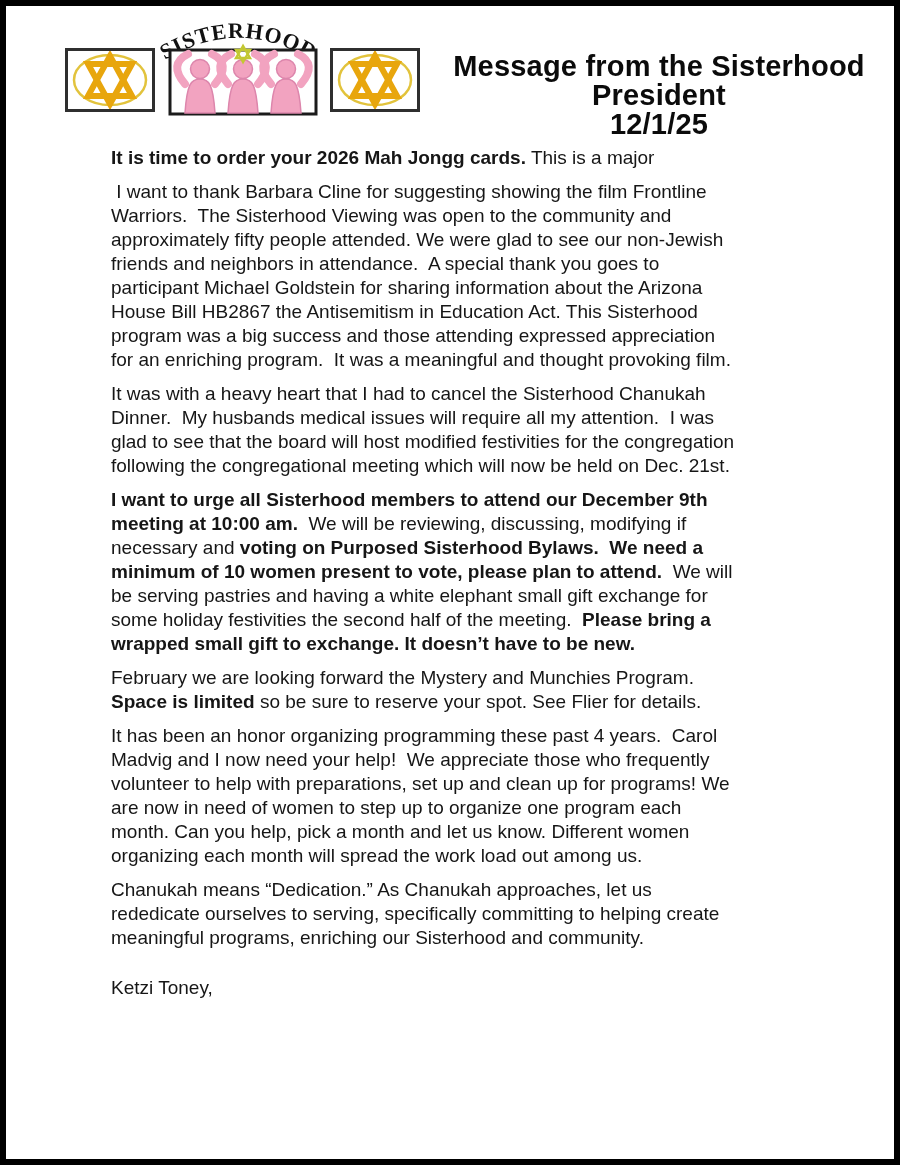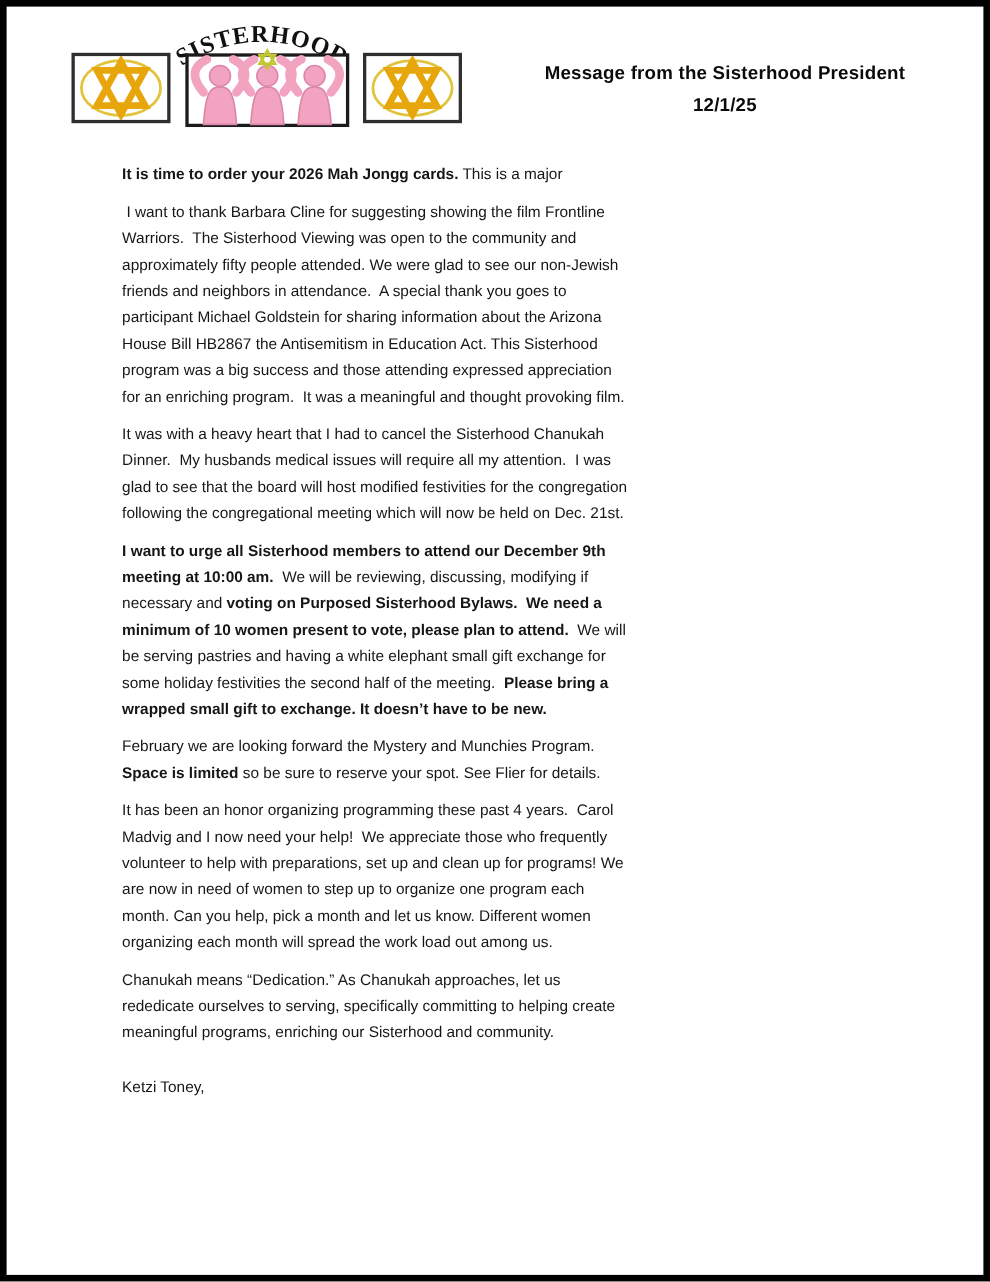--- a/index.html
+++ b/index.html
@@ -20,27 +20,27 @@
     border:3px solid #2f2f2f;
     box-sizing:border-box;
   }
   .logo-star-left{left:59px;top:42px;width:90px;height:64px;}
   .logo-star-right{left:324px;top:42px;width:90px;height:64px;}
   .logo-sisterhood{
     position:absolute;left:150px;top:12px;width:165px;height:98px;
   }
   .page-title{
     position:absolute;left:423px;top:46px;width:460px;
-    text-align:center;font-weight:bold;font-size:17px;line-height:29px;
+    text-align:center;font-weight:bold;font-size:29px;line-height:29px;
     color:#0b0b0b;letter-spacing:.2px;
   }
   
   .letter-body{
     position:absolute;left:105px;top:140px;width:780px;
-    font-size:14px;line-height:24px;
+    font-size:19px;line-height:24px;
   }
   .paragraph{margin:0 0 10px 0;}
   .line{white-space:pre;}
   .b{font-weight:bold;}
   .signature{margin-top:26px;white-space:pre;}
 </style>
 </head>
 <body>
 
 <div class="page">

